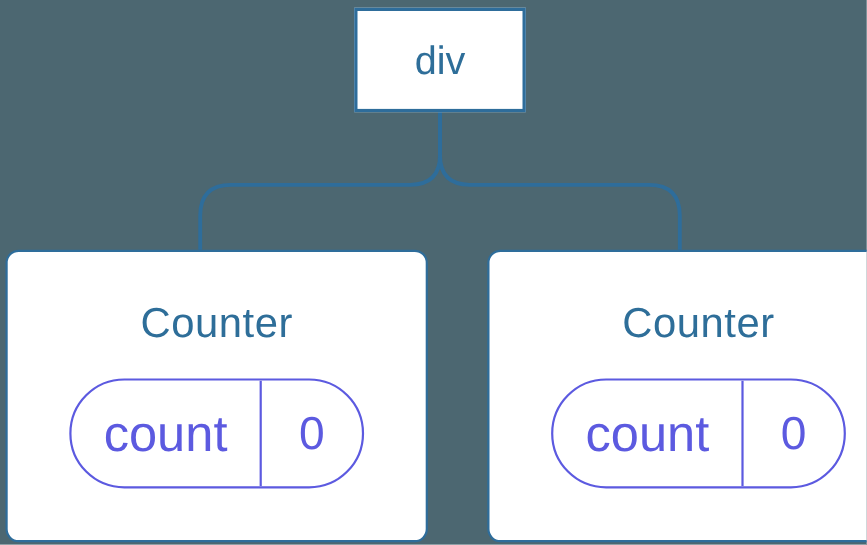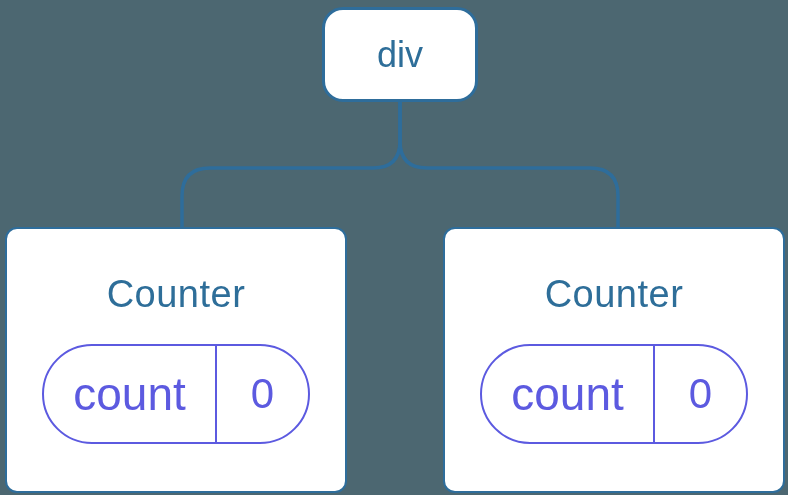--- a/index.html
+++ b/index.html
@@ -21,31 +21,31 @@
     stroke: var(--line, #2E6D9B);
     stroke-width: 3.5;
   }
   .root-node {
     position: absolute;
     left: 322px; top: 7px;
     width: 156px; height: 95px;
     box-sizing: border-box;
     background: var(--boxbg, #FFFFFF);
     border: 3px solid var(--line, #2E6D9B);
-    border-radius: 21px;
+    border-radius: 0;
     display: flex;
     align-items: center;
     justify-content: center;
     font-size: 36px;
     color: var(--textblue, #2E6E99);
   }
   .counter-node {
     position: absolute;
     top: 227px;
-    width: 342px; height: 266px;
+    width: 384px; height: 266px;
     box-sizing: border-box;
     background: var(--boxbg, #FFFFFF);
     border: 2px solid var(--line, #2E6D9B);
     border-radius: 12px;
     display: flex;
     flex-direction: column;
     align-items: center;
   }
   .counter-node.left  { left: 5px; }
   .counter-node.right { left: 443px; }

